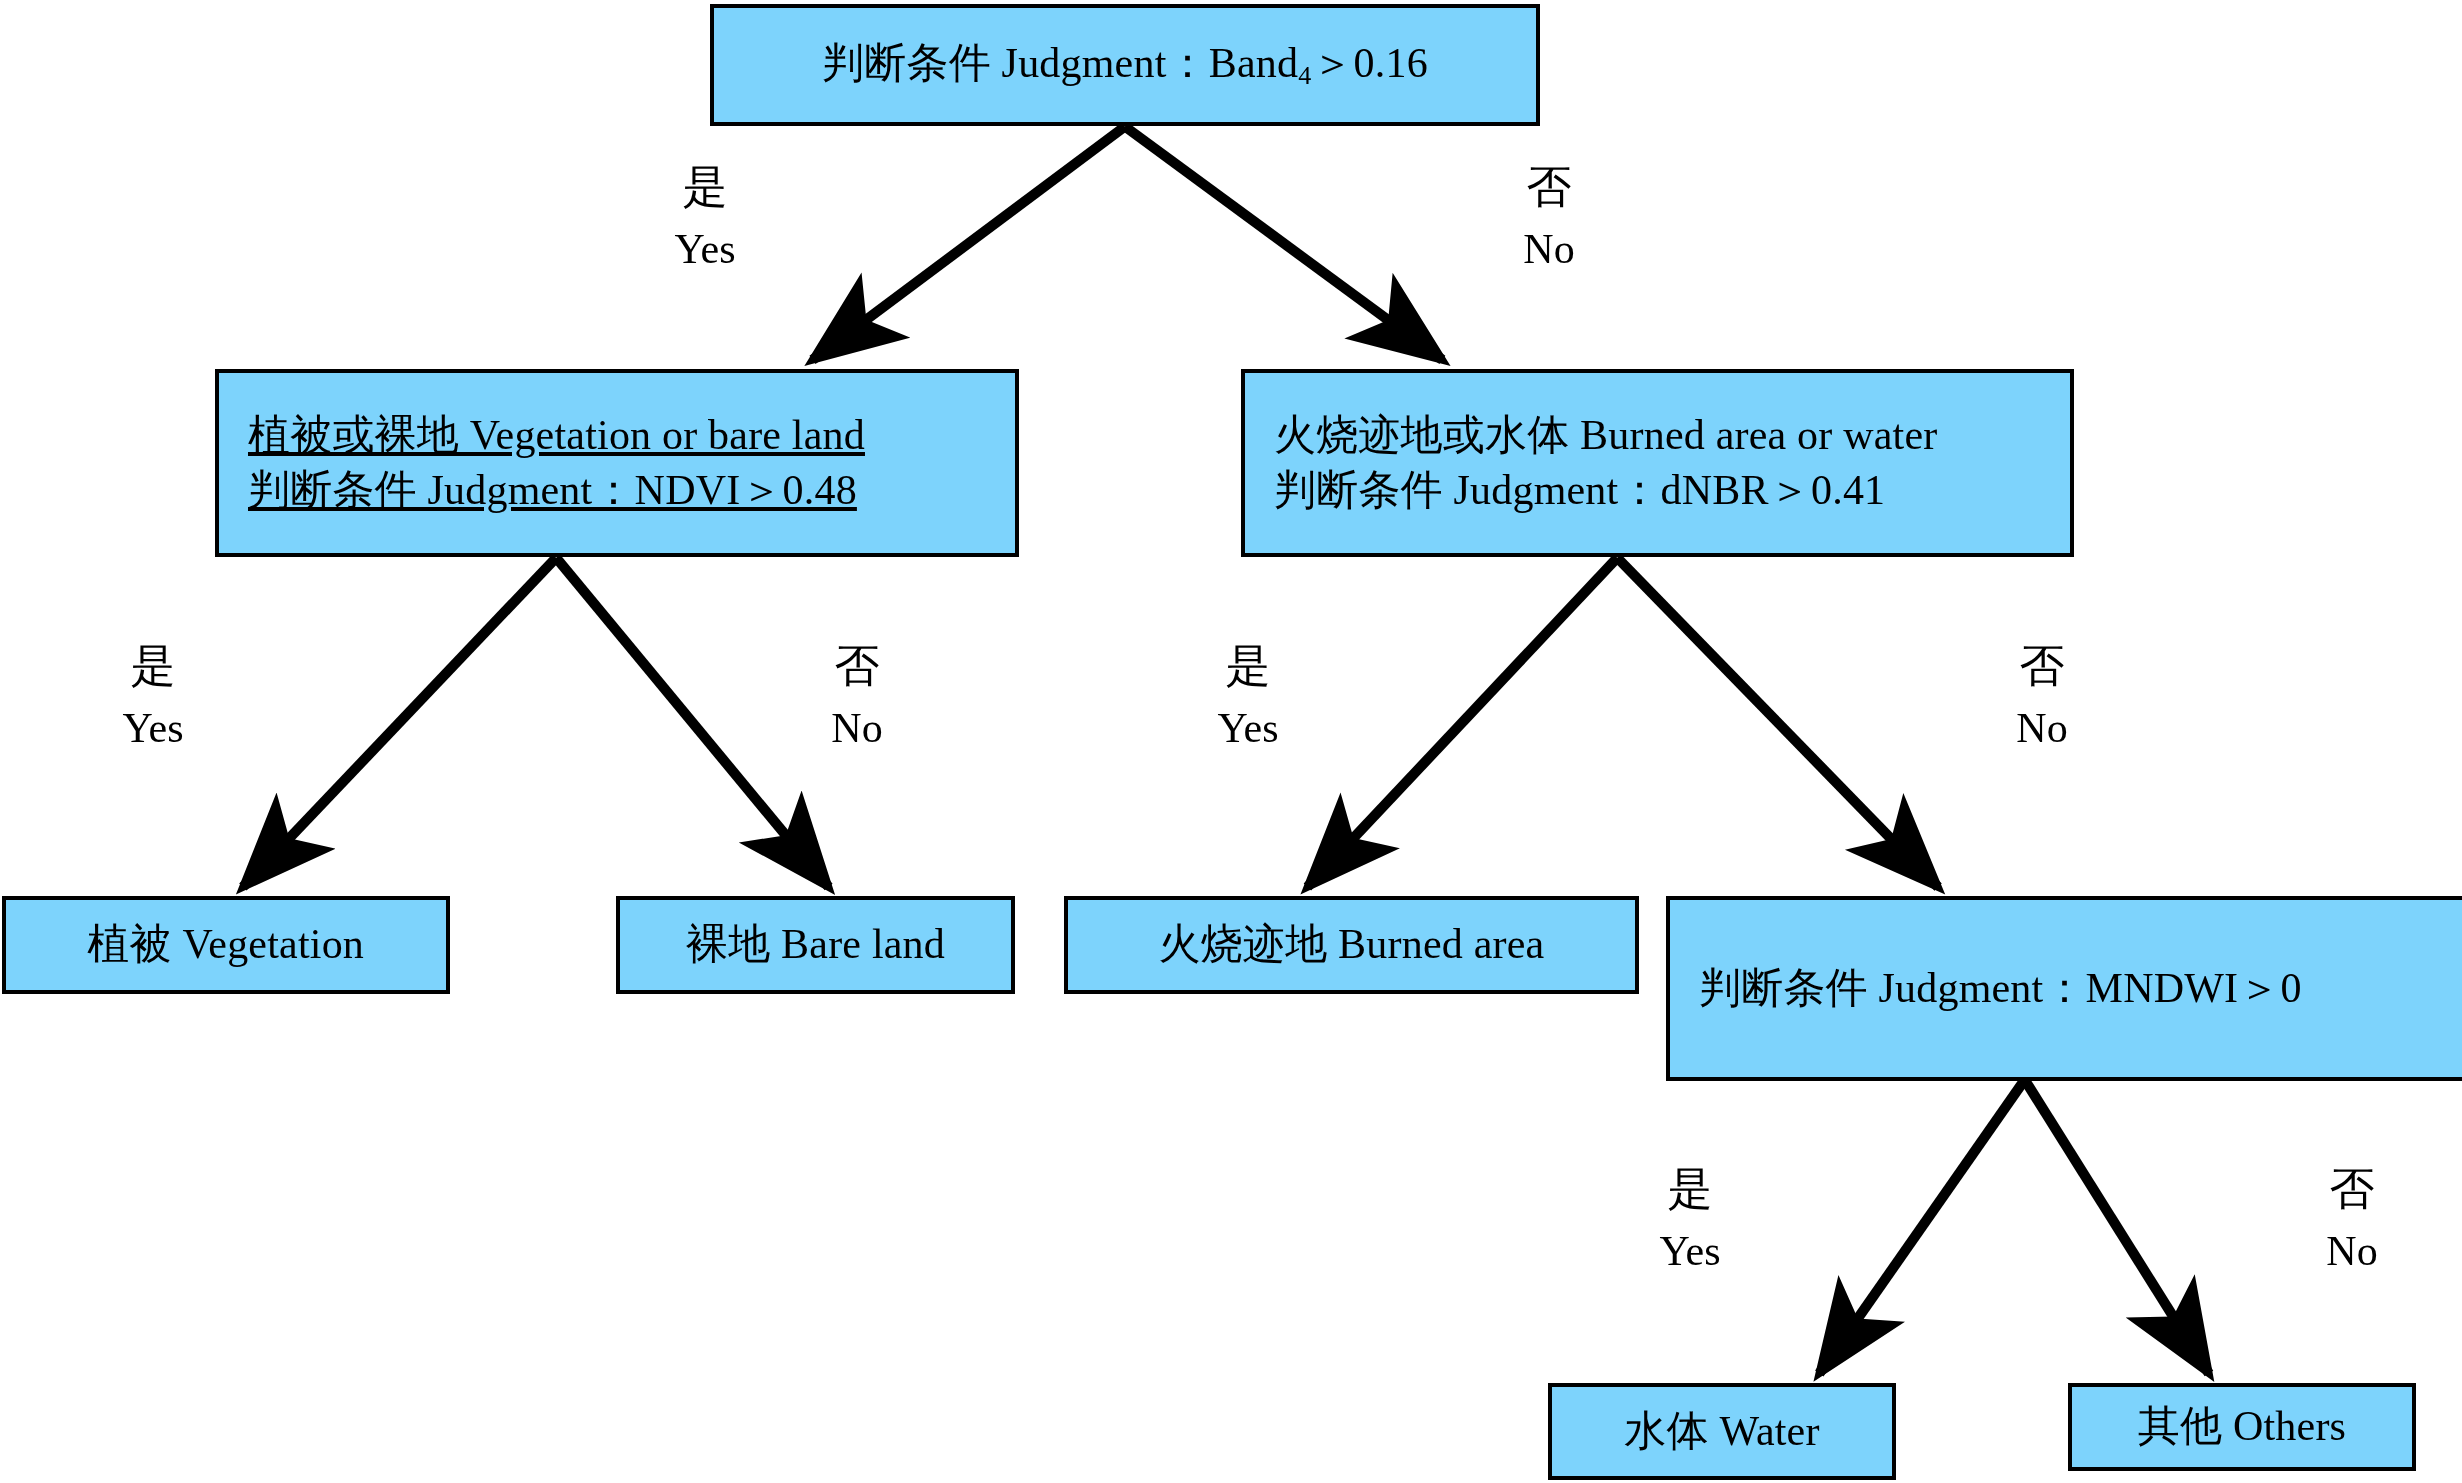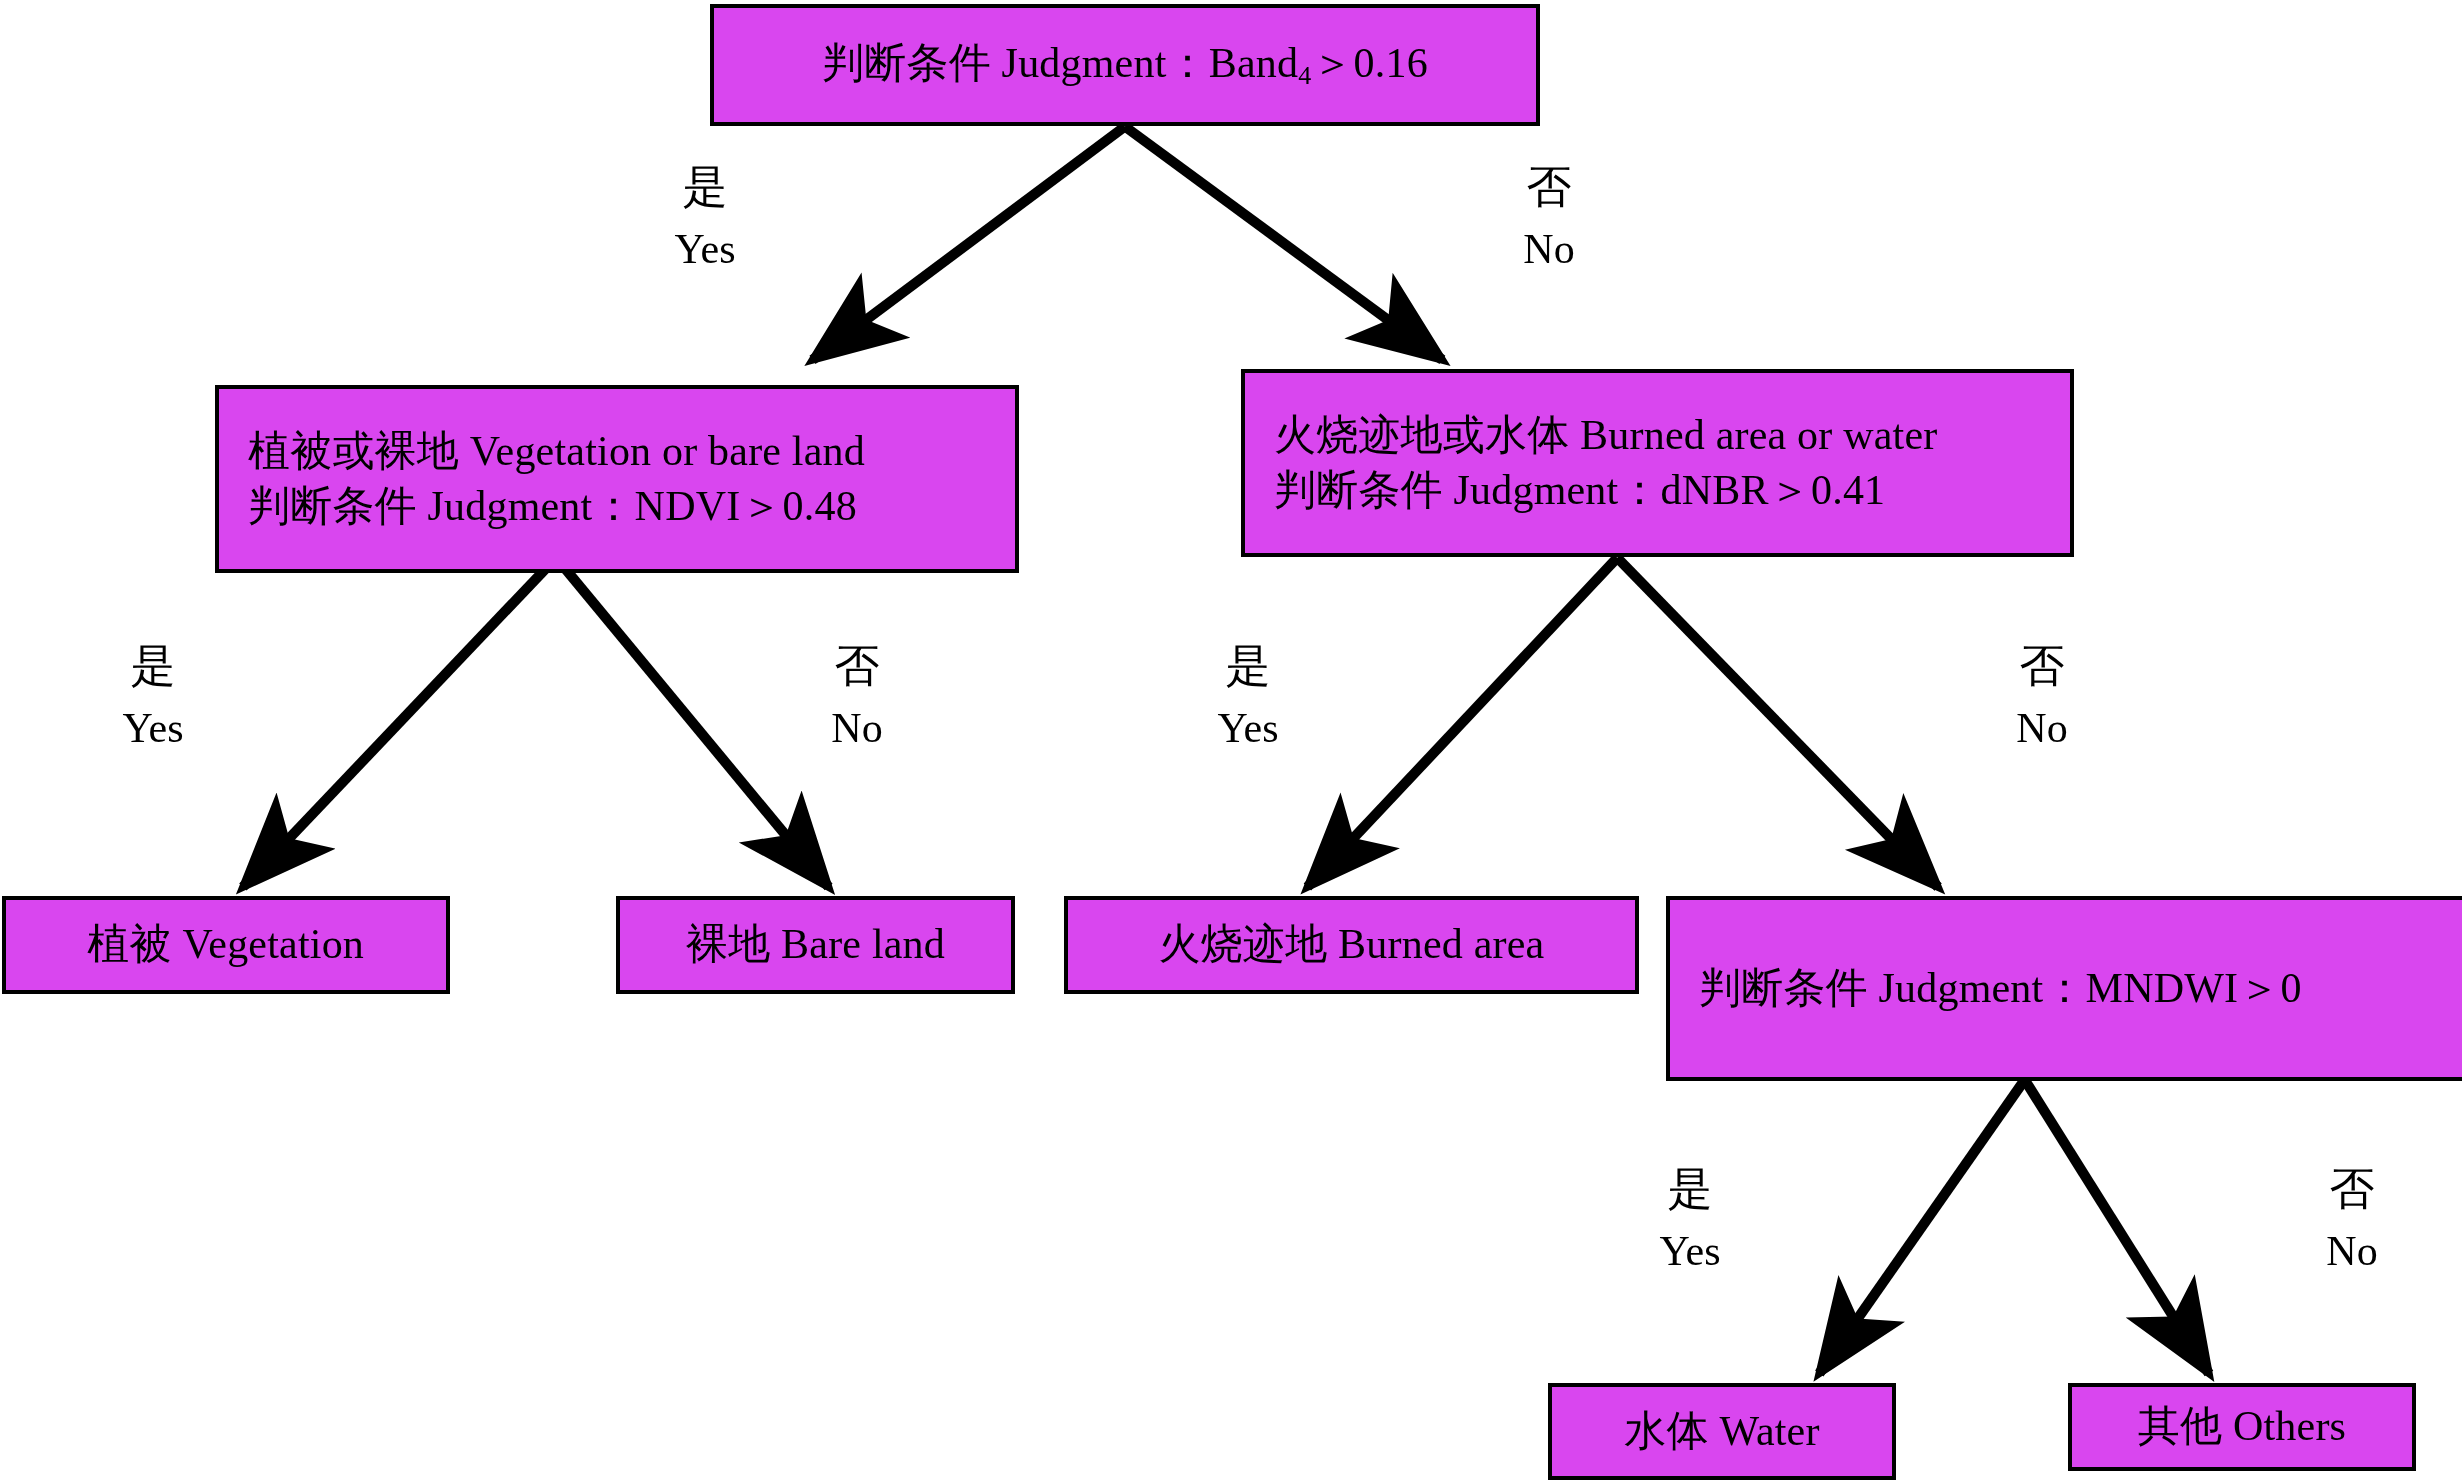--- a/index.html
+++ b/index.html
@@ -24,21 +24,21 @@
     left: 0;
     top: 0;
     width: 2462px;
     height: 1483px;
     overflow: visible;
   }
   .node {
     position: absolute;
     box-sizing: border-box;
     border: 4.2px solid #000000;
-    background: #d946ef;
+    background: #7dd3fc;
     display: flex;
     flex-direction: column;
     justify-content: center;
     align-items: flex-start;
     color: #000000;
     line-height: 1.32;
     white-space: nowrap;
   }
   .node .line {
     display: block;
@@ -106,21 +106,21 @@
 
   <div class="edge-label" style="left:633px; top:160px; width:144px;">
     <span class="cn">是</span>
     <span class="en">Yes</span>
   </div>
   <div class="edge-label" style="left:1477px; top:160px; width:144px;">
     <span class="cn">否</span>
     <span class="en">No</span>
   </div>
 
-  <div class="node pad-left" style="left:215px; top:385px; width:804px; height:188px;">
+  <div class="node pad-left" style="left:215px; top:369px; width:804px; height:188px;text-decoration:underline;">
     <span class="line">植被或裸地 Vegetation or bare land</span>
     <span class="line">判断条件 Judgment：NDVI＞0.48</span>
   </div>
 
   <div class="node pad-left" style="left:1241px; top:369px; width:833px; height:188px;">
     <span class="line">火烧迹地或水体 Burned area or water</span>
     <span class="line">判断条件 Judgment：dNBR＞0.41</span>
   </div>
 
   <div class="edge-label" style="left:81px; top:639px; width:144px;">

